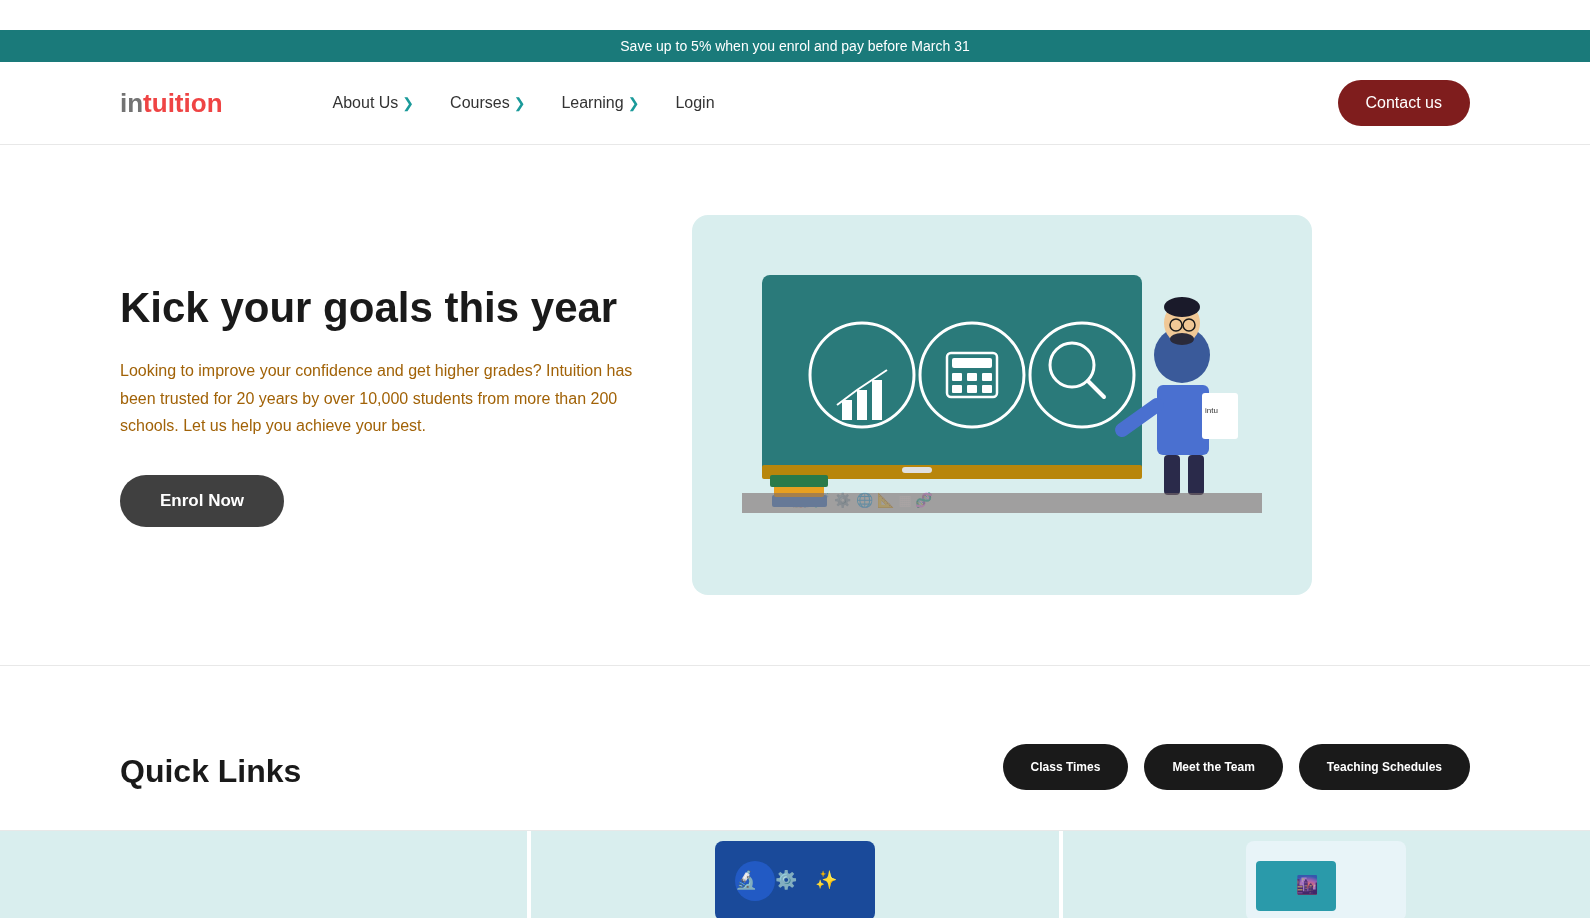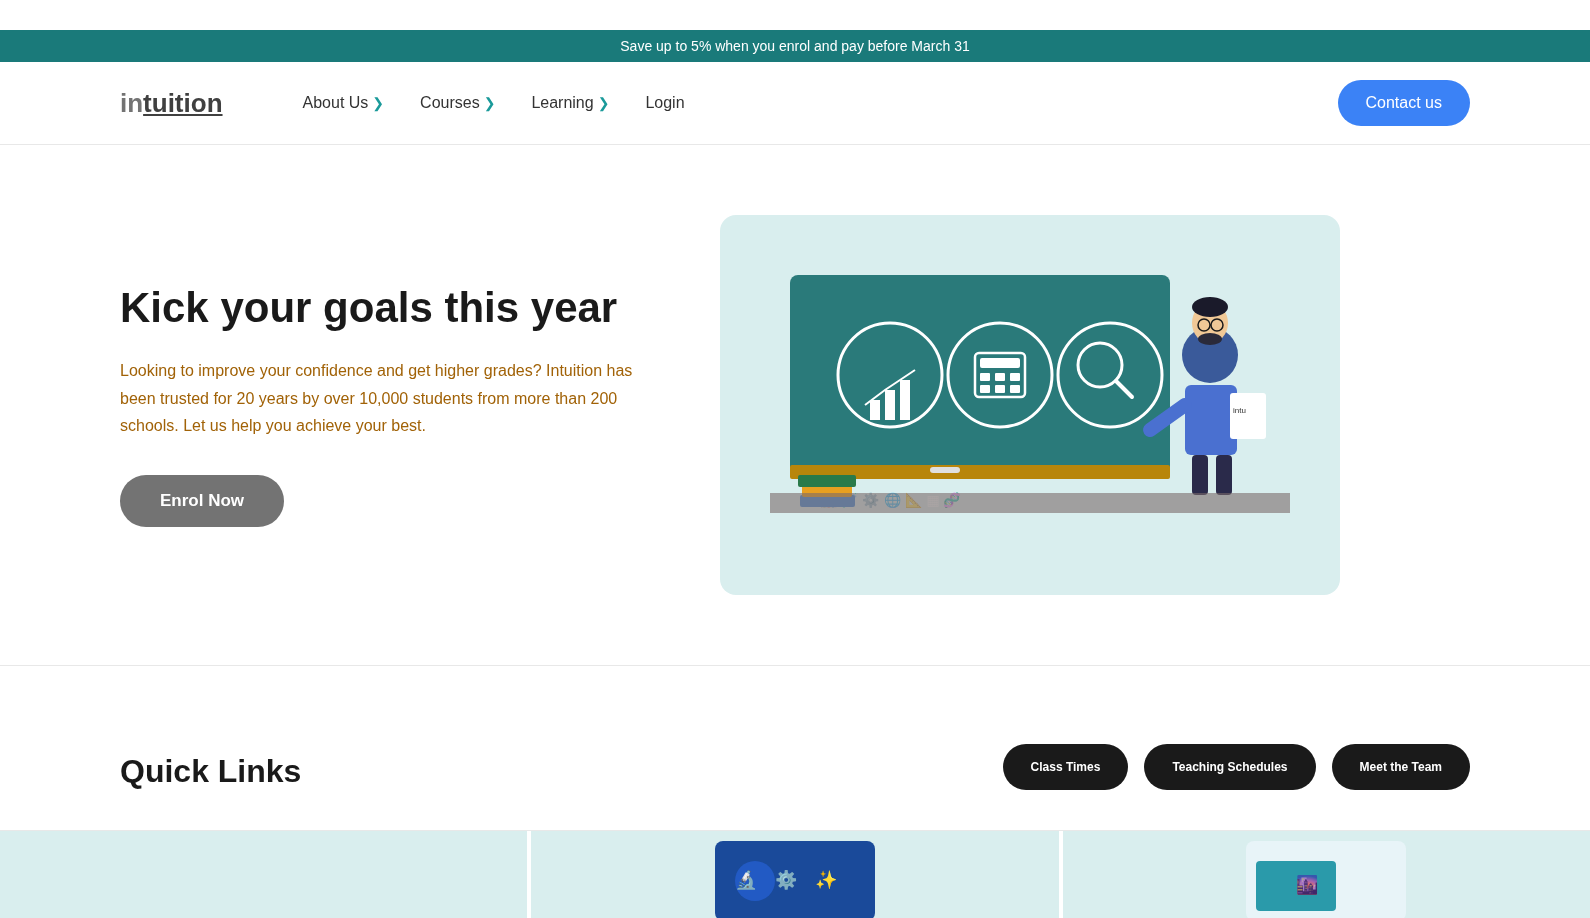--- a/index.html
+++ b/index.html
@@ -25,80 +25,81 @@
       gap: 40px;
     }
     .logo {
       font-size: 26px;
       font-weight: 600;
       color: #1a1a1a;
       margin-right: 40px;
       text-decoration: none;
     }
     .logo .in { color: #737373; }
-    .logo .tuition { color: #404040; text-decoration: underline; }
+    .logo .tuition { color: #ef4444; }
     .nav-links {
       display: flex;
       align-items: center;
       gap: 36px;
       flex: 1;
+      margin-left: 30px;
     }
     .nav-link {
       font-size: 16px;
       color: #333;
       text-decoration: none;
       display: flex;
       align-items: center;
       gap: 4px;
       cursor: pointer;
     }
     .nav-link .chevron {
       color: #1a9a9a;
       font-size: 14px;
     }
     .nav-link.login { margin-left: 0; }
     .contact-btn {
-      background: #3b82f6;
+      background: #7f1d1d;
       color: #fff;
       border: none;
       border-radius: 50px;
       padding: 14px 28px;
       font-size: 16px;
       cursor: pointer;
       margin-left: auto;
       white-space: nowrap;
     }
 
     
     .hero {
       display: flex;
       align-items: center;
       padding: 60px 120px;
-      gap: 60px;
+      gap: 32px;
       min-height: 520px;
     }
     .hero-text {
       flex: 1;
       max-width: 540px;
     }
     .hero-title {
       font-size: 42px;
       font-weight: 800;
       color: #1a1a1a;
       line-height: 1.2;
       margin-bottom: 24px;
     }
     .hero-desc {
       font-size: 16px;
       color: #a16207;
       line-height: 1.7;
       margin-bottom: 36px;
     }
     .enrol-btn {
-      background: #737373;
+      background: #404040;
       color: #fff;
       border: none;
       border-radius: 50px;
       padding: 16px 40px;
       font-size: 17px;
       font-weight: 600;
       cursor: pointer;
     }
 
     
@@ -262,22 +263,22 @@
 
       <rect x="0" y="248" width="520" height="20" rx="0" fill="#7a6a6a" opacity="0.6"></rect>
     </svg>
   </div>
 </section>
 
 <section class="quick-links">
   <h2 class="quick-links-title">Quick Links</h2>
   <div class="quick-link-btns">
     <button class="quick-link-btn">Class Times</button>
+    <button class="quick-link-btn">Meet the Team</button>
     <button class="quick-link-btn">Teaching Schedules</button>
-    <button class="quick-link-btn">Meet the Team</button>
   </div>
 </section>
 
 <div class="cards-section">
   <div class="card" style="background:#d9eeee; height:90px;"></div>
   <div class="card" style="background:#d9eeee; height:90px;">
     <div style="padding:10px 20px; display:flex; justify-content:center;">
       <svg width="160" height="80" viewBox="0 0 160 80">
         <rect x="0" y="0" width="160" height="80" rx="8" fill="#1a4a9a"></rect>
         <circle cx="40" cy="40" r="20" fill="#2a6aee" opacity="0.5"></circle>

